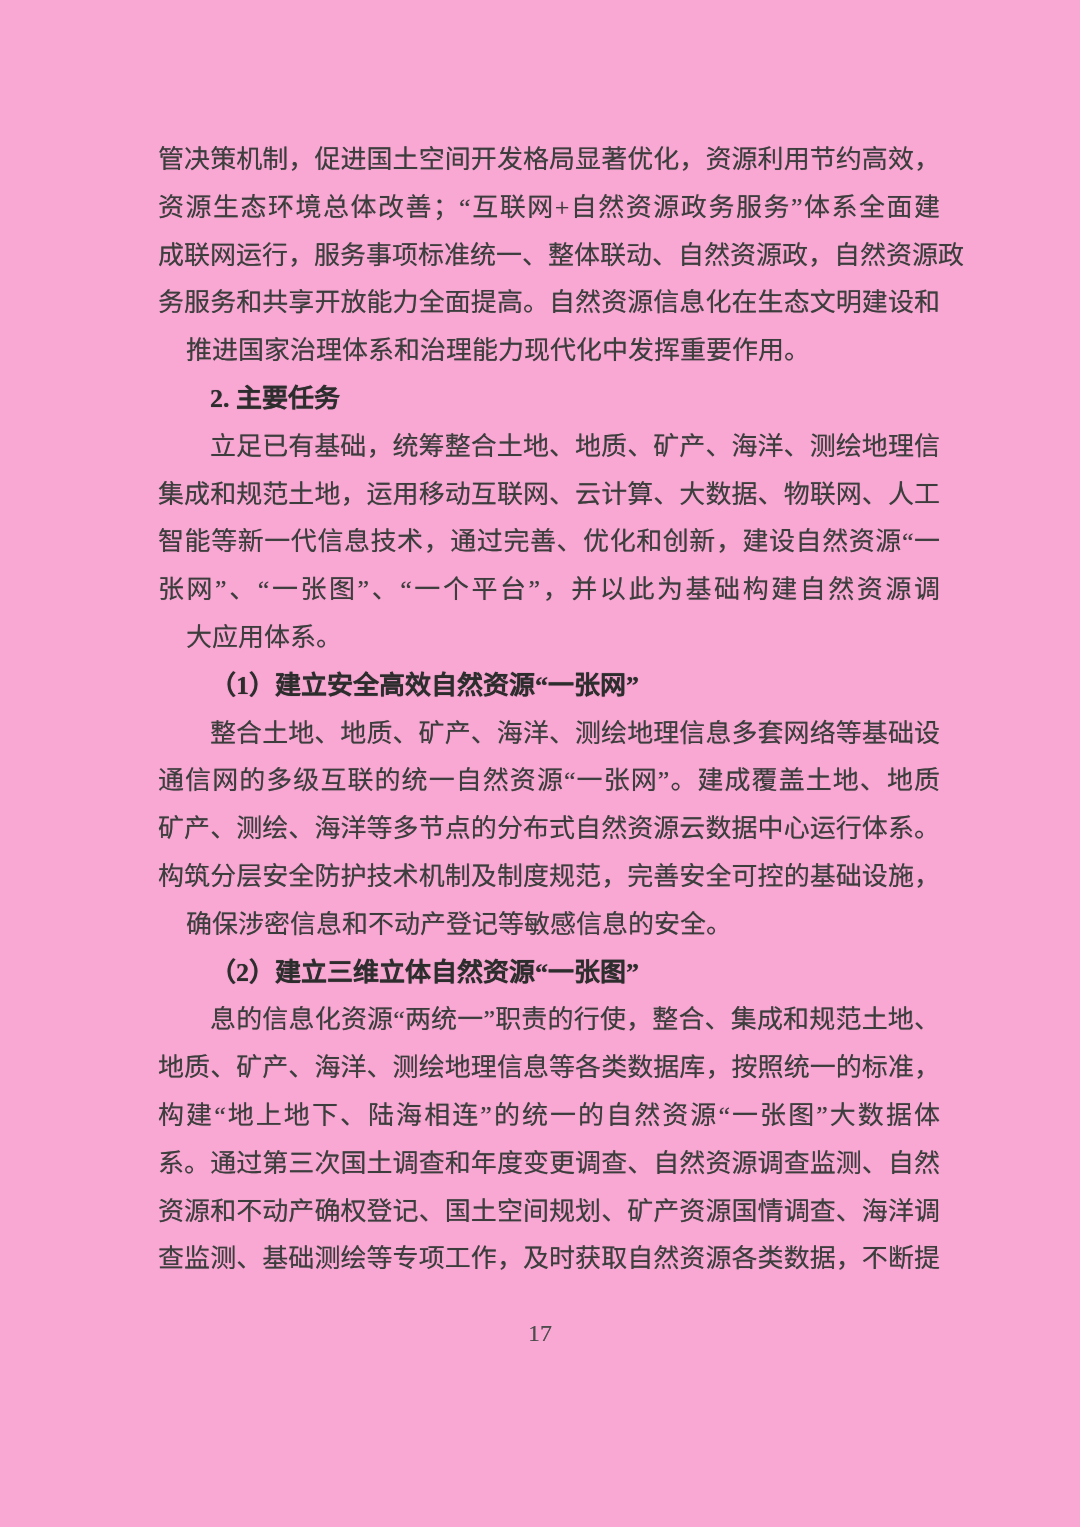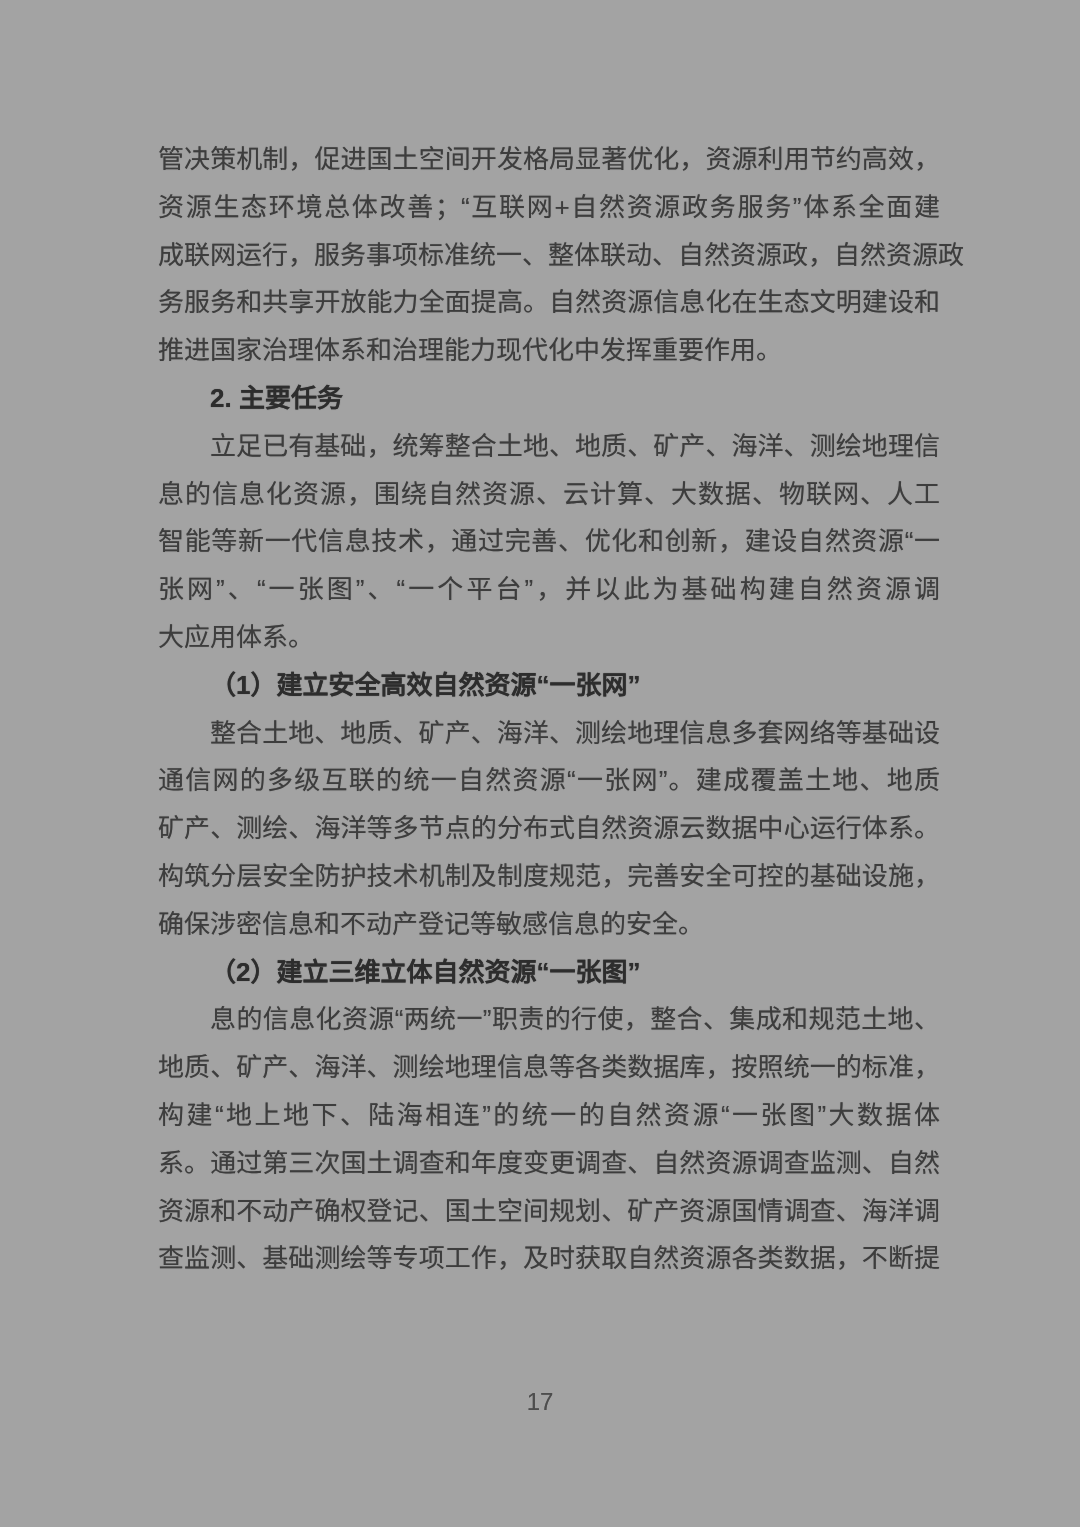--- a/index.html
+++ b/index.html
@@ -4,23 +4,23 @@
 <style>
   html, body {
     margin: 0;
     padding: 0;
     background: #ffffff;
   }
   .page {
     position: relative;
     width: 1080px;
     height: 1527px;
-    background: #a3a3a3;
+    background: #f9a8d4;
     overflow: hidden;
-    font-family: Liberation Sans, sans-serif;
+    font-family: Liberation Serif, serif;
   }
   .text-block {
     position: absolute;
     left: 158px;
     top: 136px;
     width: 782px;
     color: #3d3d3d;
     font-size: 26px;
   }
   .line {
@@ -28,35 +28,36 @@
     line-height: 47.8px;
     text-align: justify;
     text-align-last: justify;
     text-justify: inter-character;
     white-space: nowrap;
     text-shadow: 0 0 0.7px rgba(80,80,80,0.65);
   }
   .line.end {
     text-align: left;
     text-align-last: left;
+    margin-left: 28px;
   }
   .line.indent {
     text-indent: 52px;
   }
   .line.heading {
     font-weight: bold;
     color: #2d2d2d;
     text-align: right;
     text-align-last: left;
     text-indent: 52px;
     text-shadow: 0 0 0.8px rgba(45,45,45,0.8);
   }
   .page-number {
     position: absolute;
-    top: 1388px;
+    top: 1320px;
     left: 0;
     width: 100%;
     text-align: center;
     font-size: 24px;
     color: #4d4d4d;
     text-shadow: 0 0 0.6px rgba(80,80,80,0.6);
   }
 </style>
 </head>
 <body>
@@ -66,21 +67,21 @@
 
     <div class="line">管决策机制，促进国土空间开发格局显著优化，资源利用节约高效，</div>
     <div class="line">资源生态环境总体改善；“互联网+自然资源政务服务”体系全面建</div>
     <div class="line">成联网运行，服务事项标准统一、整体联动、自然资源政，自然资源政</div>
     <div class="line">务服务和共享开放能力全面提高。自然资源信息化在生态文明建设和</div>
     <div class="line end">推进国家治理体系和治理能力现代化中发挥重要作用。</div>
 
     <div class="line heading">2. 主要任务</div>
 
     <div class="line indent">立足已有基础，统筹整合土地、地质、矿产、海洋、测绘地理信</div>
-    <div class="line">息的信息化资源，围绕自然资源、云计算、大数据、物联网、人工</div>
+    <div class="line">集成和规范土地，运用移动互联网、云计算、大数据、物联网、人工</div>
     <div class="line">智能等新一代信息技术，通过完善、优化和创新，建设自然资源“一</div>
     <div class="line">张网”、“一张图”、“一个平台”，并以此为基础构建自然资源调</div>
     <div class="line end">大应用体系。</div>
 
     <div class="line heading">（1）建立安全高效自然资源“一张网”</div>
 
     <div class="line indent">整合土地、地质、矿产、海洋、测绘地理信息多套网络等基础设</div>
     <div class="line">通信网的多级互联的统一自然资源“一张网”。建成覆盖土地、地质</div>
     <div class="line">矿产、测绘、海洋等多节点的分布式自然资源云数据中心运行体系。</div>
     <div class="line">构筑分层安全防护技术机制及制度规范，完善安全可控的基础设施，</div>

